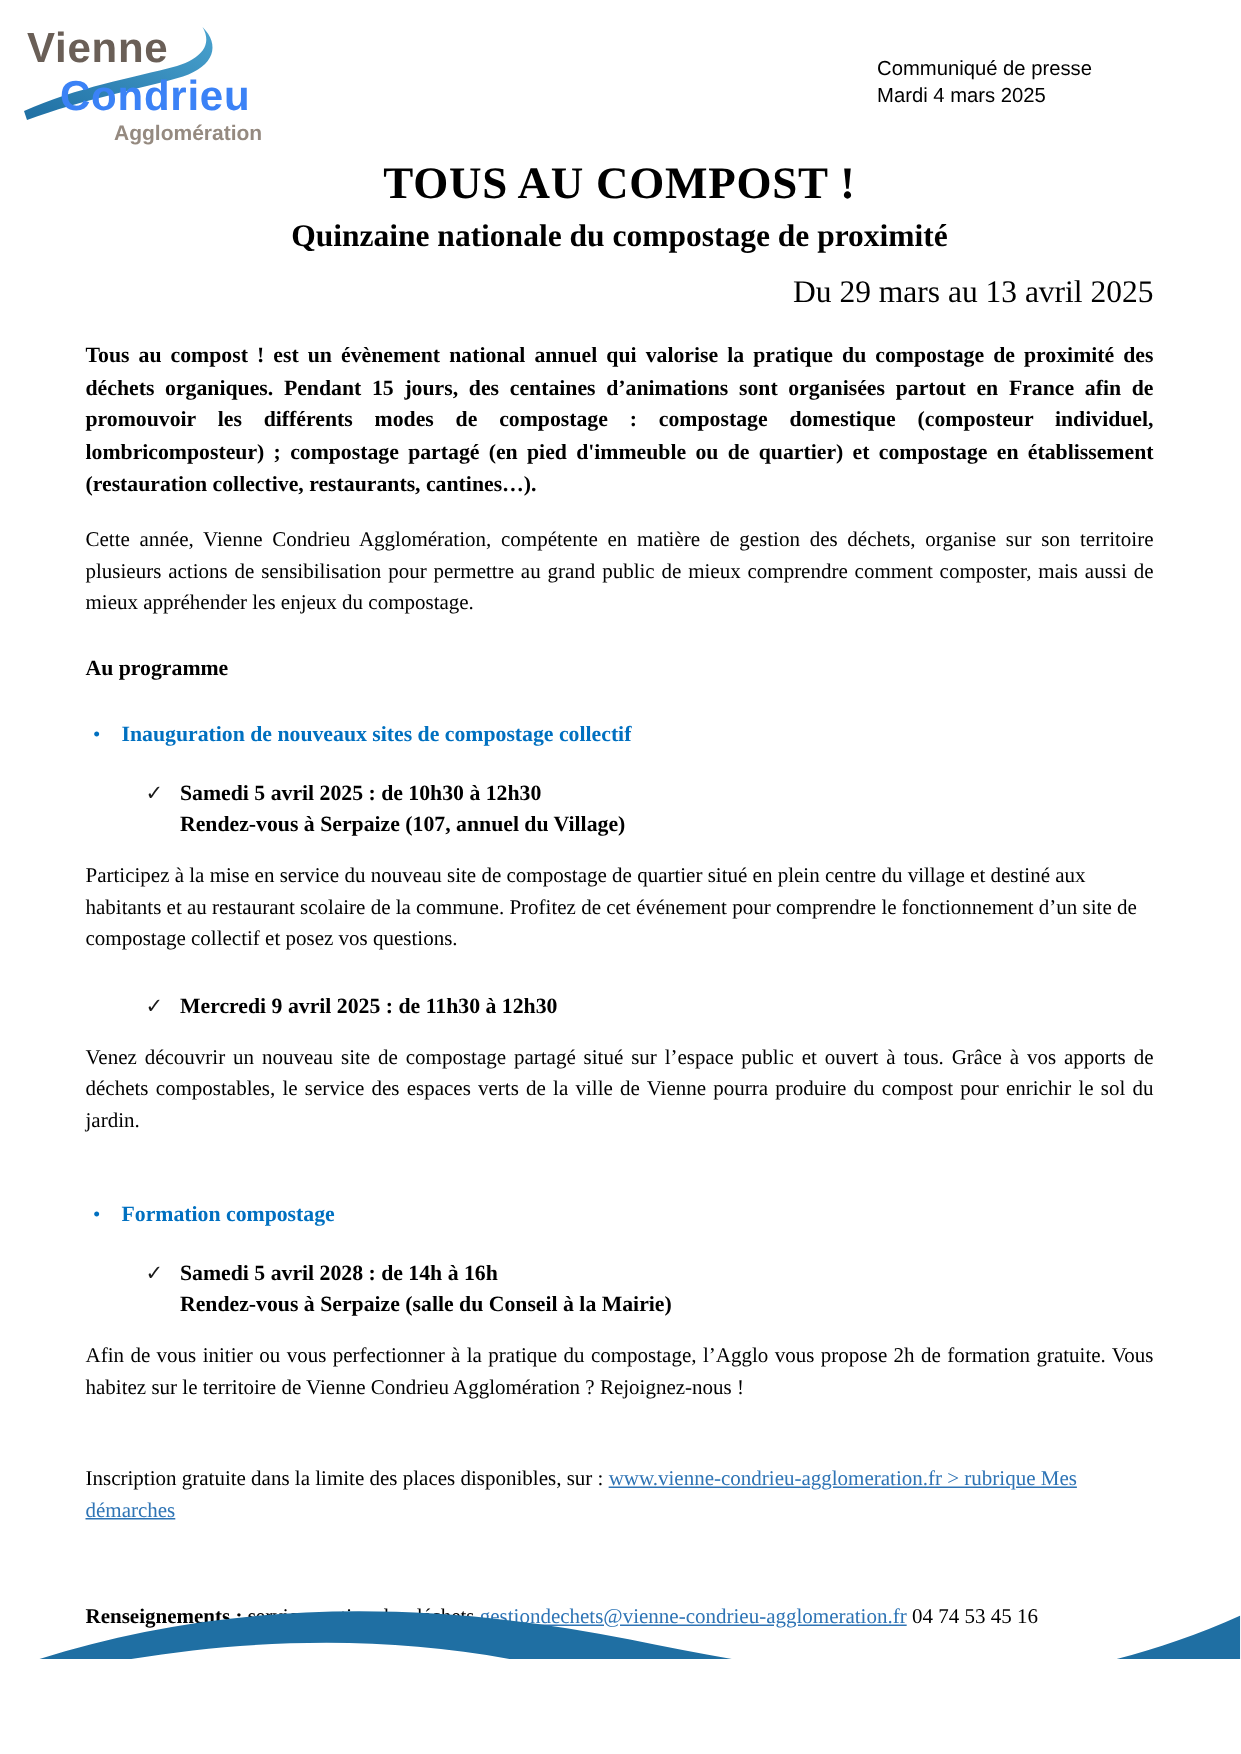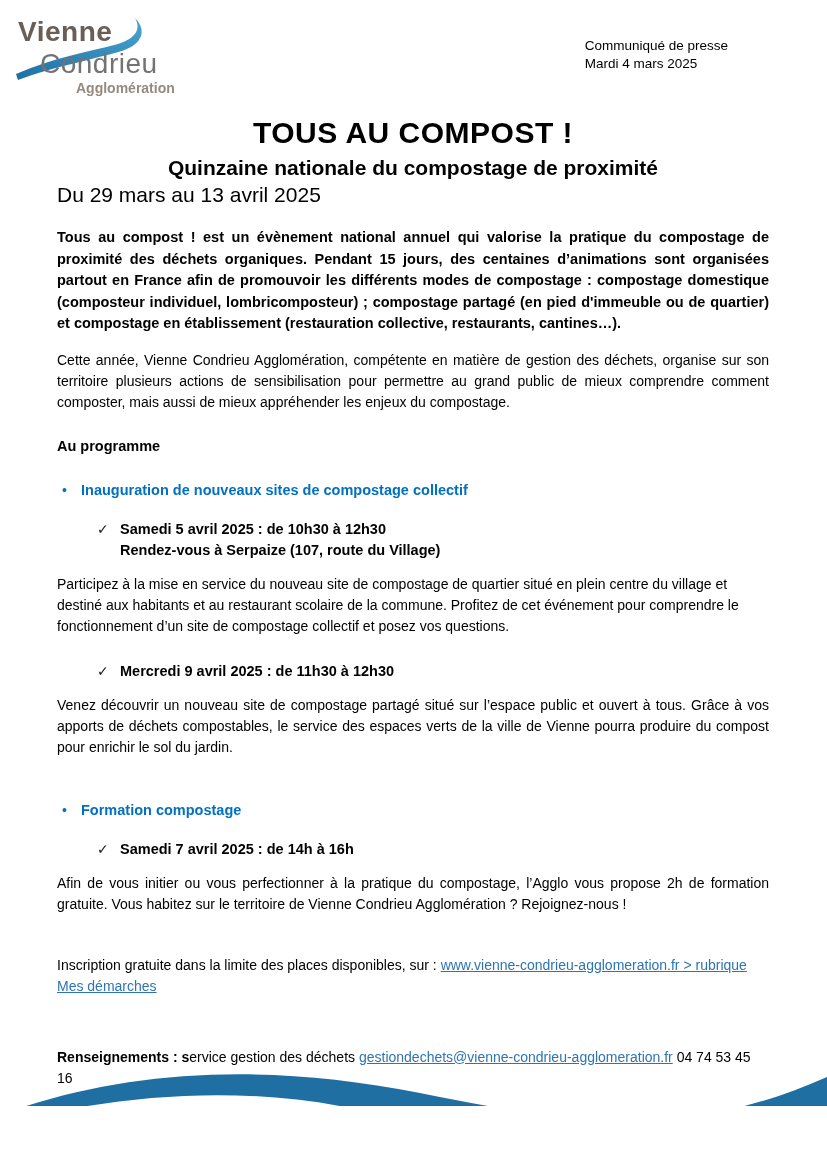--- a/index.html
+++ b/index.html
@@ -17,42 +17,42 @@
 
   
   .logo { position: absolute; top: 8px; left: 14px; width: 180px; height: 92px; }
   .logo-swoosh { position: absolute; top: 0; left: 0; width: 180px; height: 92px; }
   .logo-l1 {
     position: absolute; top: 8px; left: 4px;
     font-size: 28px; font-weight: 700; letter-spacing: 0.5px; color: #6a5f57;
   }
   .logo-l2 {
     position: absolute; top: 40px; left: 26px;
-    font-size: 28px; font-weight: 400; letter-spacing: 0.5px; color: #737373;
+    font-size: 28px; font-weight: 700; letter-spacing: 0.5px; color: #3b82f6;
   }
   .logo-l3 {
     position: absolute; top: 72px; left: 62px;
     font-size: 14px; font-weight: 700; color: #958a80;
   }
 
   
   .header-meta {
     position: absolute; top: 37px; right: 99px;
     text-align: left; font-size: 13.5px; line-height: 17.5px; color: #000;
   }
 
   
   .main {
-    position: absolute; top: 122px; left: 57px; width: 712px;
-    font-size: 14px; line-height: 21px;
+    position: absolute; top: 112px; left: 57px; width: 712px;
+    font-size: 14px; line-height: 21px; font-family: Liberation Serif, serif;
   }
 
   .title-main { text-align: center; font-size: 30px; font-weight: 700; letter-spacing: 0.5px; }
   .title-sub  { text-align: center; font-size: 21px; font-weight: 700; margin-top: 14px; }
-  .title-date { text-align: left; font-size: 21px; font-weight: 400; margin-top: 6px; }
+  .title-date { text-align: right; font-size: 21px; font-weight: 400; margin-top: 16px; }
 
   .lead {
     margin-top: 22px; font-weight: 700; text-align: justify;
     font-size: 14.5px; line-height: 21.5px;
   }
   .para { margin-top: 15px; text-align: justify; }
   .para-left { text-align: left; }
 
   .section-heading { margin-top: 23px; font-weight: 700; font-size: 14.5px; }
 
@@ -119,42 +119,43 @@
 
     <div class="bullet-row">
       <span class="bullet-glyph">•</span>
       <span class="bullet-title">Inauguration de nouveaux sites de compostage collectif</span>
     </div>
 
     <div class="event">
       <span class="check-glyph">✓</span>
       <span class="event-lines">
         <span>Samedi 5 avril 2025 : de 10h30 à 12h30</span><br>
-        <span>Rendez-vous à Serpaize (107, route du Village)</span>
+        <span>Rendez-vous à Serpaize (107, annuel du Village)</span>
       </span>
     </div>
     <p class="event-para para-left">Participez à la mise en service du nouveau site de compostage de quartier situé en plein centre du village et destiné aux habitants et au restaurant scolaire de la commune. Profitez de cet événement pour comprendre le fonctionnement d’un site de compostage collectif et posez vos questions.</p>
 
     <div class="event" style="margin-top:24px;">
       <span class="check-glyph">✓</span>
       <span class="event-lines">
         <span>Mercredi 9 avril 2025 : de 11h30 à 12h30</span><br>
       </span>
     </div>
     <p class="event-para para">Venez découvrir un nouveau site de compostage partagé situé sur l’espace public et ouvert à tous. Grâce à vos apports de déchets compostables, le service des espaces verts de la ville de Vienne pourra produire du compost pour enrichir le sol du jardin.</p>
 
     <div class="bullet-row spaced">
       <span class="bullet-glyph">•</span>
       <span class="bullet-title">Formation compostage</span>
     </div>
 
     <div class="event">
       <span class="check-glyph">✓</span>
       <span class="event-lines">
-        <span>Samedi 7 avril 2025 : de 14h à 16h</span><br>
+        <span>Samedi 5 avril 2028 : de 14h à 16h</span><br>
+        <span>Rendez-vous à Serpaize (salle du Conseil à la Mairie)</span>
       </span>
     </div>
     <p class="event-para para">Afin de vous initier ou vous perfectionner à la pratique du compostage, l’Agglo vous propose 2h de formation gratuite. Vous habitez sur le territoire de Vienne Condrieu Agglomération ? Rejoignez-nous !</p>
 
     <p class="registration para-left"><span>Inscription gratuite dans la limite des places disponibles, sur : </span><a class="link">www.vienne-condrieu-agglomeration.fr &gt; rubrique Mes démarches</a></p>
 
     <p class="contact-info para-left"><span class="bold">Renseignements : s</span><span>ervice gestion des déchets </span><a class="link">gestiondechets@vienne-condrieu-agglomeration.fr</a><span> 04 74 53 45 16</span></p>
 
   </div>
 

